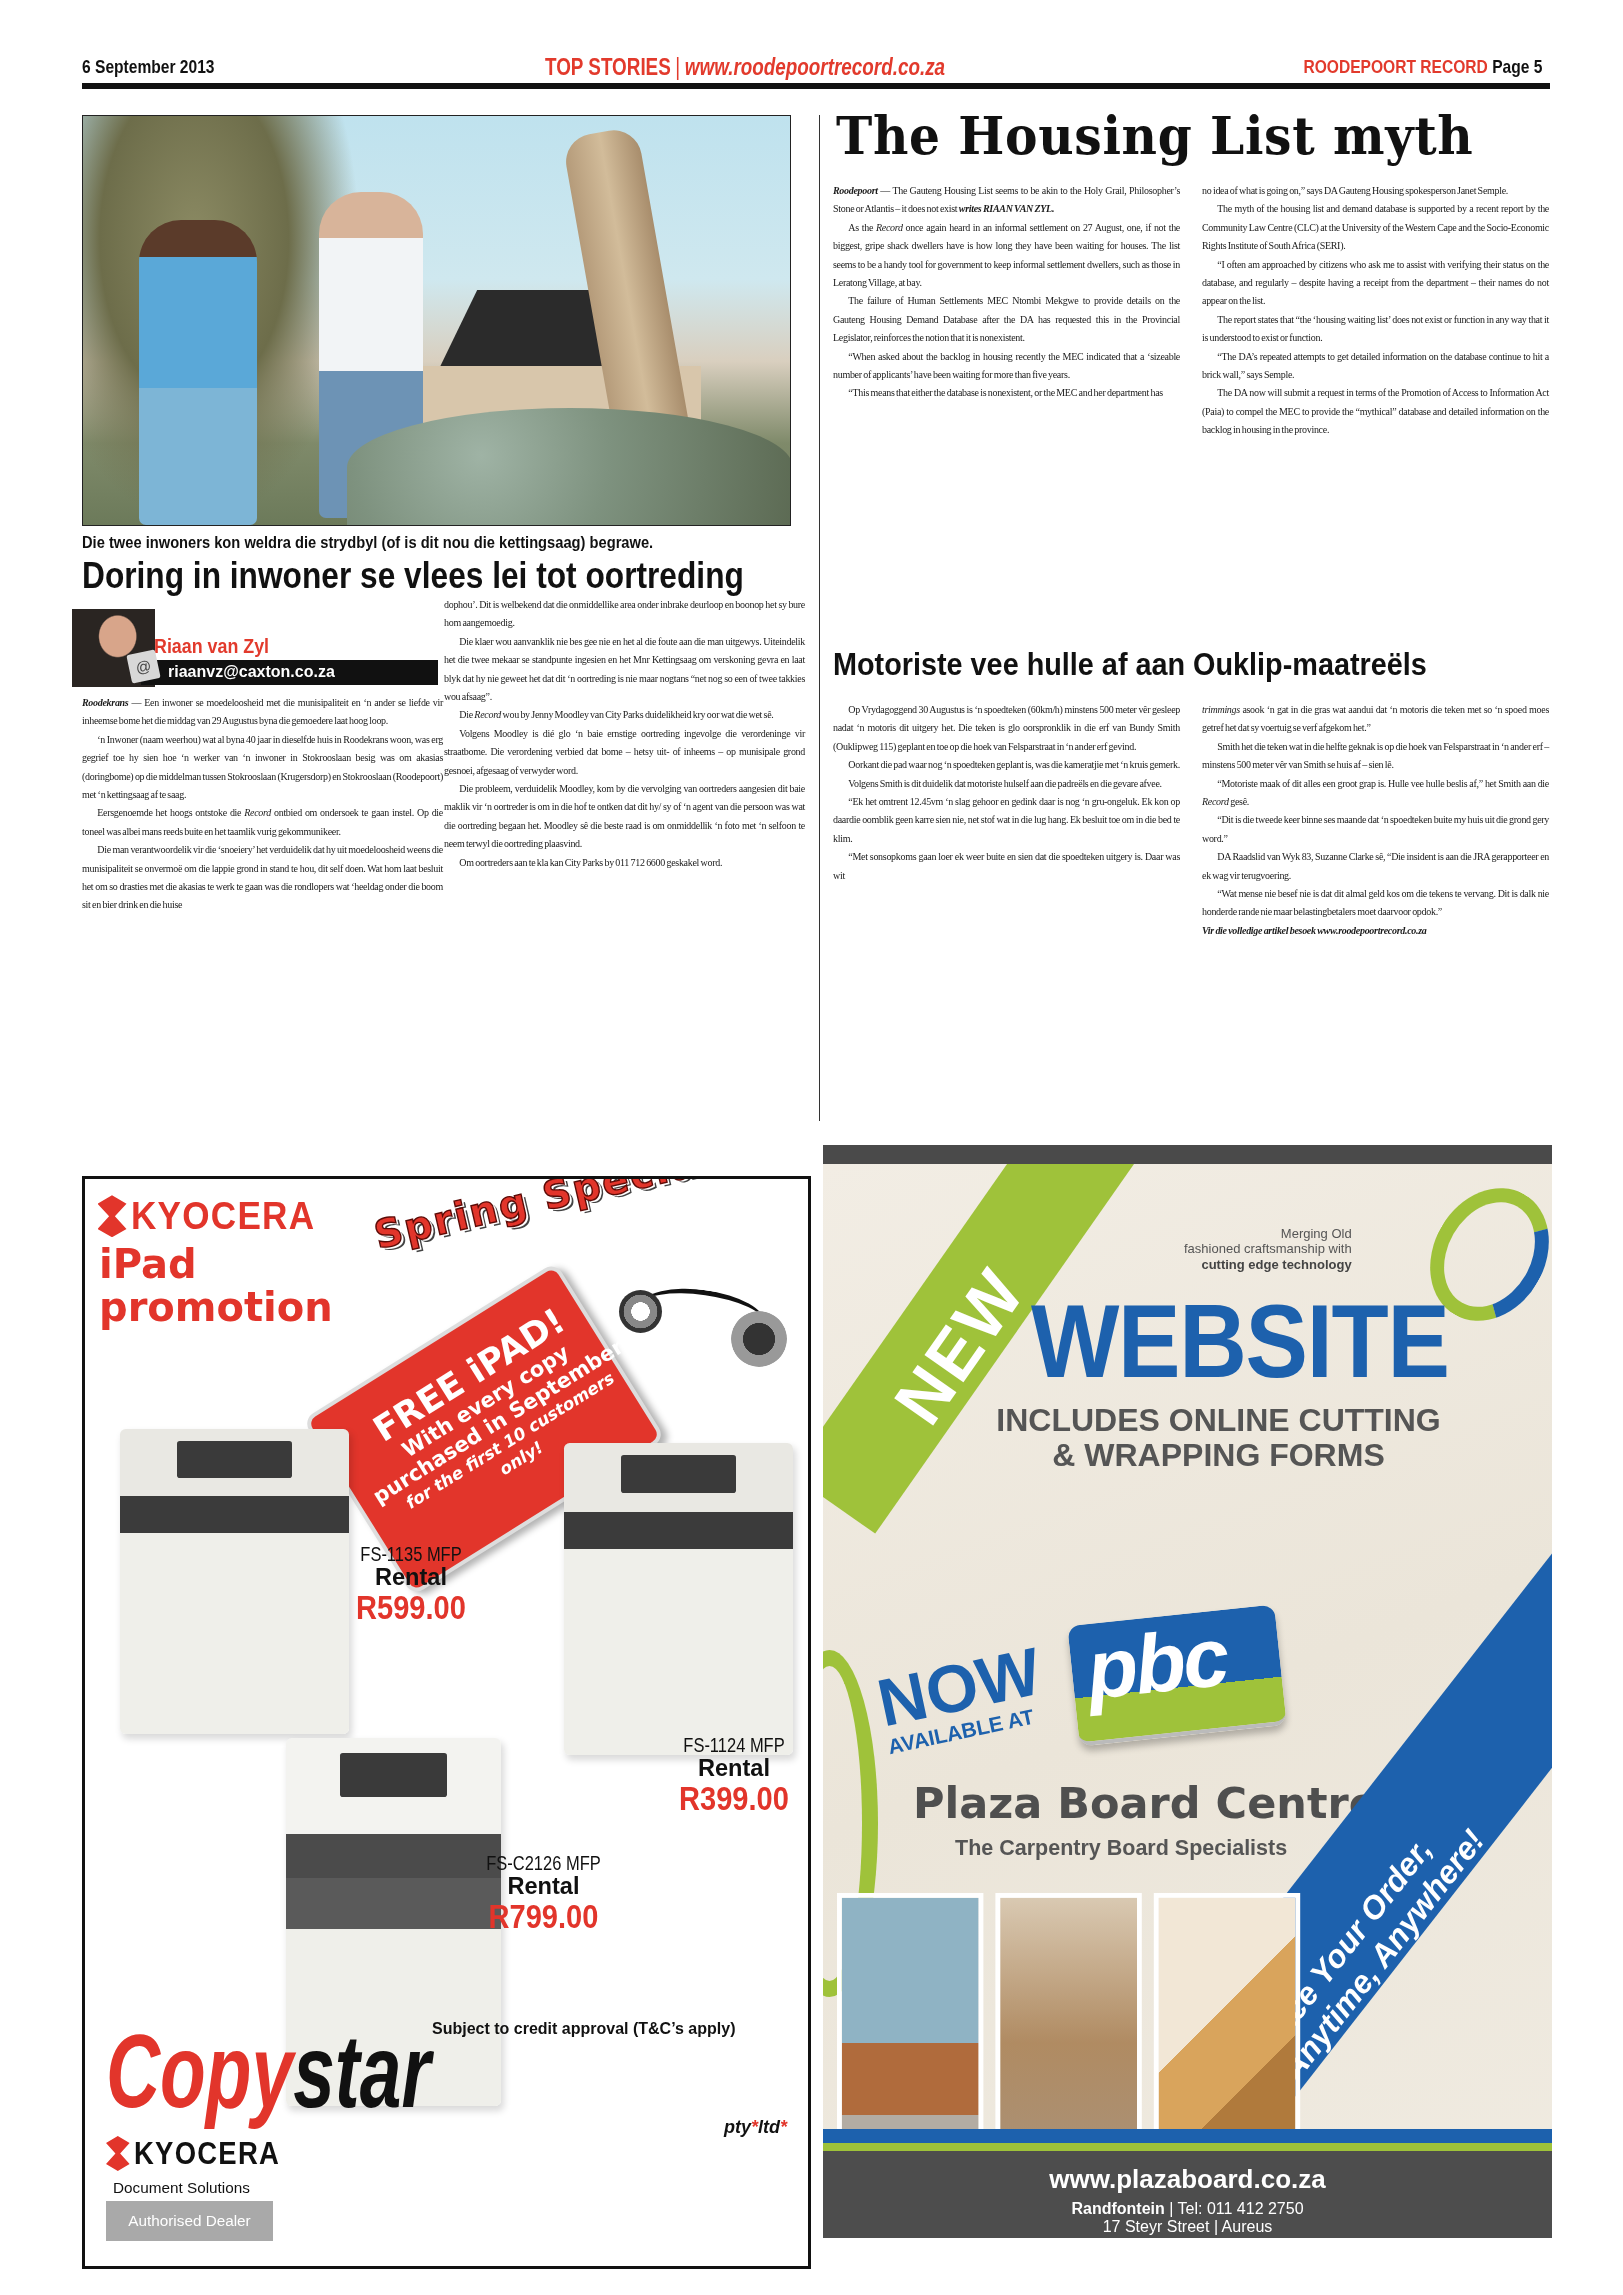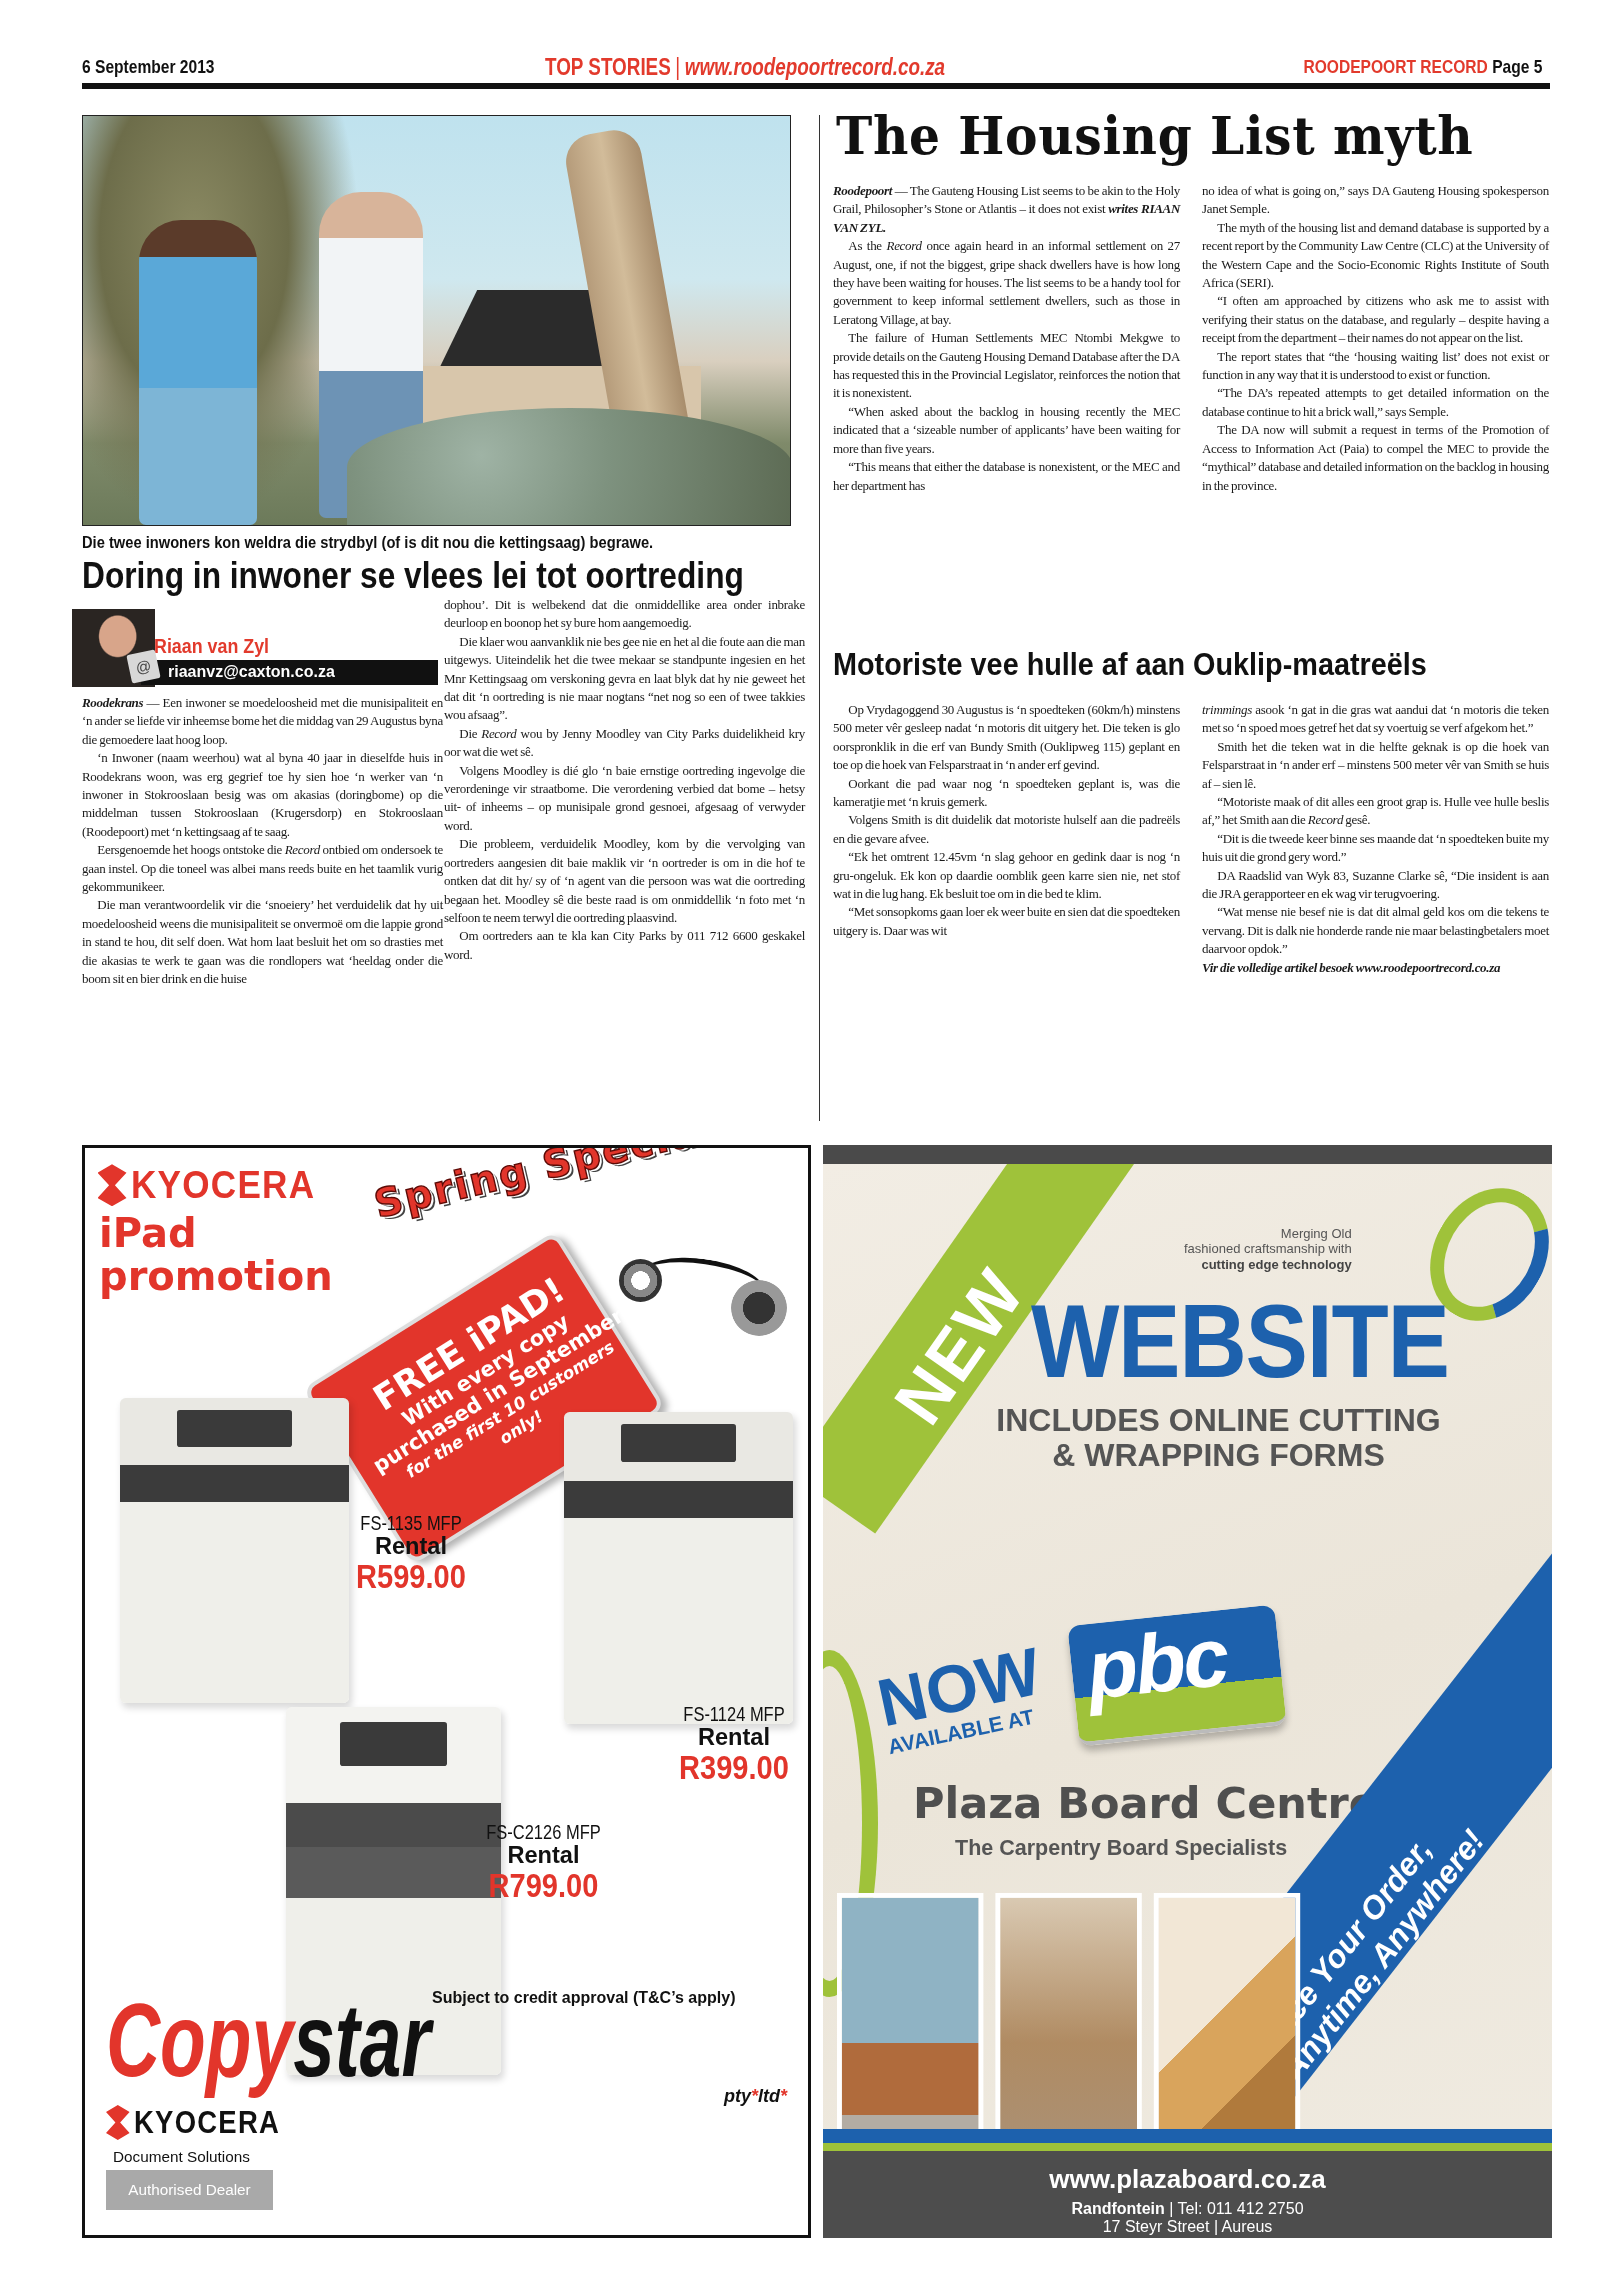--- a/index.html
+++ b/index.html
@@ -31,38 +31,38 @@
   .photo .man2 { left: 236px; top: 76px; width: 104px; height: 326px; background: linear-gradient(180deg,#d8b49a 0 14%, #f2f4f6 14% 55%, #6d93b5 55% 100%); border-radius: 42px 42px 7px 7px; }
   .photo .bush { left: 264px; top: 292px; width: 446px; height: 119px; background: radial-gradient(circle at 30% 40%, #9fb3a5 0, #7e927f 40%, #5c6a53 100%); border-radius: 50% 50% 0 0; }
   .caption { left: 82px; top: 533px; font-family: "Liberation Sans", sans-serif; font-weight: bold; font-size: 16.7px; color: #111; transform: scaleX(0.88); transform-origin: left top; white-space: nowrap; }
 
   
   .h-doring { left: 82px; top: 555px; font-family: "Liberation Sans", sans-serif; font-weight: bold; font-size: 36px; color: #111; transform: scaleX(0.88); transform-origin: left top; white-space: nowrap; }
   .h-housing { left: 836px; top: 104px; font-family: "DejaVu Serif", serif; font-weight: bold; font-size: 53px; color: #111; letter-spacing: 0.7px; white-space: nowrap; transform: scaleX(0.92); transform-origin: left top; }
   .h-motor { left: 833px; top: 646px; font-family: "Liberation Sans", sans-serif; font-weight: bold; font-size: 32px; color: #111; transform: scaleX(0.9); transform-origin: left top; white-space: nowrap; }
 
   
-  .col { font-size: 13px; line-height: 18.4px; text-align: justify; hyphens: auto; color: #1a1a1a; }
+  .col { font-size: 10px; line-height: 18.4px; text-align: justify; hyphens: auto; color: #1a1a1a; }
   .col p { text-indent: 15.3px; }
   .col p.first { text-indent: 0; }
   .col .lead { font-style: italic; font-weight: bold; }
   .col em { }
   .col .byline { font-style: italic; font-weight: bold; }
   .narrow { font-family: "Liberation Serif", serif; letter-spacing: -0.3px; word-spacing: -0.7px; }
 
   
   .author { left: 72px; top: 609px; width: 361px; height: 78px; }
   .author .face { left: 0; top: 0; width: 83px; height: 78px; background: radial-gradient(ellipse at 55% 35%, #d8a58a 0 28%, #2a2522 30% 100%); }
   .author .name { left: 82px; top: 25px; font-family: "Liberation Sans", sans-serif; font-weight: bold; font-size: 21px; color: #e23a2c; transform: scaleX(0.85); transform-origin: left top; white-space: nowrap; }
   .author .mailbar { left: 69px; top: 51px; width: 297px; height: 25px; background: #111; }
   .author .mailicon { left: 57px; top: 43px; width: 29px; height: 29px; background: #d8d8d8; border-radius: 2.8px; transform: rotate(-12deg); color:#444; font-size: 15.3px; text-align:center; line-height: 29px; font-family: "Liberation Sans", sans-serif; }
   .author .email { left: 96px; top: 54px; font-family: "Liberation Sans", sans-serif; font-weight: bold; font-size: 16px; color: #fff; white-space: nowrap; }
 
   
-  .ad-k { left: 82px; top: 1145px; width: 729px; height: 1093px; border: 3.5px solid #111; background: #fff; overflow: hidden; }
+  .ad-k { left: 82px; top: 1176px; width: 729px; height: 1093px; border: 3.5px solid #111; background: #fff; overflow: hidden; }
   .k-logo { left: 12.5px; top: 15.3px; white-space: nowrap; }
   .k-mark { display:inline-block; width: 29px; height: 42px; background: #e2352b; clip-path: polygon(0 20%,50% 0,100% 20%,60% 50%,100% 80%,50% 100%,0 80%, 40% 50%); vertical-align: middle; }
   .k-word { display:inline-block; font-family: "Liberation Sans", sans-serif; font-weight: bold; font-size: 39px; color: #e2352b; letter-spacing: 1.4px; vertical-align: middle; transform: scaleX(0.9); transform-origin: left center; margin-left: 4.2px; }
   .k-ipad { left: 14px; top: 64px; width: 236px; text-align: left; font-family: "DejaVu Sans", sans-serif; font-weight: bold; font-size: 40px; line-height: 43px; color: #e2352b; }
   .k-spring { left: 285px; top: 35px; font-family: "DejaVu Sans", sans-serif; font-weight: bold; font-size: 39px; color: #e2352b; -webkit-text-stroke: 1.4px #5b0a06; transform: rotate(-13deg); transform-origin: left top; white-space: nowrap; text-shadow: 2.1px 2.1px 0 #fff, 3.5px 3.5px 0 #444; letter-spacing: 2.1px; }
   .k-tag { left: 250px; top: 146px; width: 298px; height: 208px; background: #e2352b; border: 4.2px solid #ddd; border-radius: 12.5px; transform: rotate(-32deg); box-shadow: 4.2px 5.6px 7px rgba(0,0,0,0.3); }
   .k-tag-text { left: 262px; top: 170px; width: 292px; transform: rotate(-32deg); color: #fff; font-family: "DejaVu Sans", sans-serif; text-align: center; }
   .k-tag-text .t1 { font-size: 35px; font-weight: bold; line-height: 39px; display:block; }
   .k-tag-text .t2 { font-size: 21px; font-weight: bold; line-height: 23.6px; display:block; }
   .k-tag-text .t3 { font-size: 16.7px; font-weight: bold; font-style: italic; line-height: 21px; display:block; }

